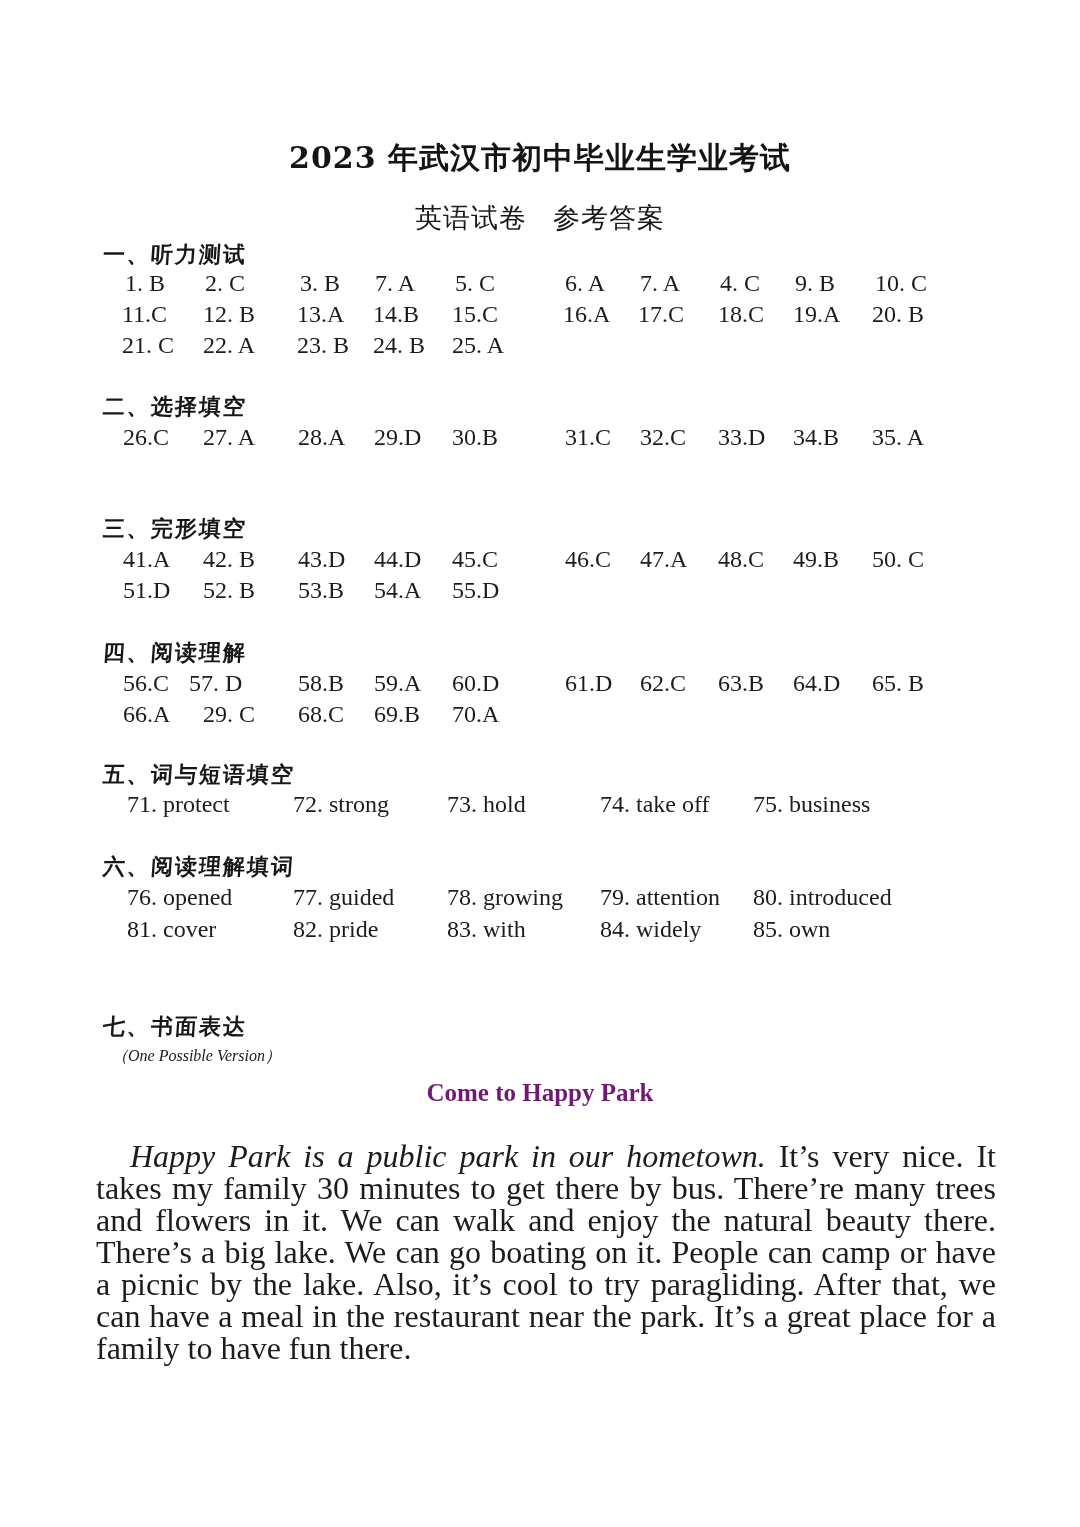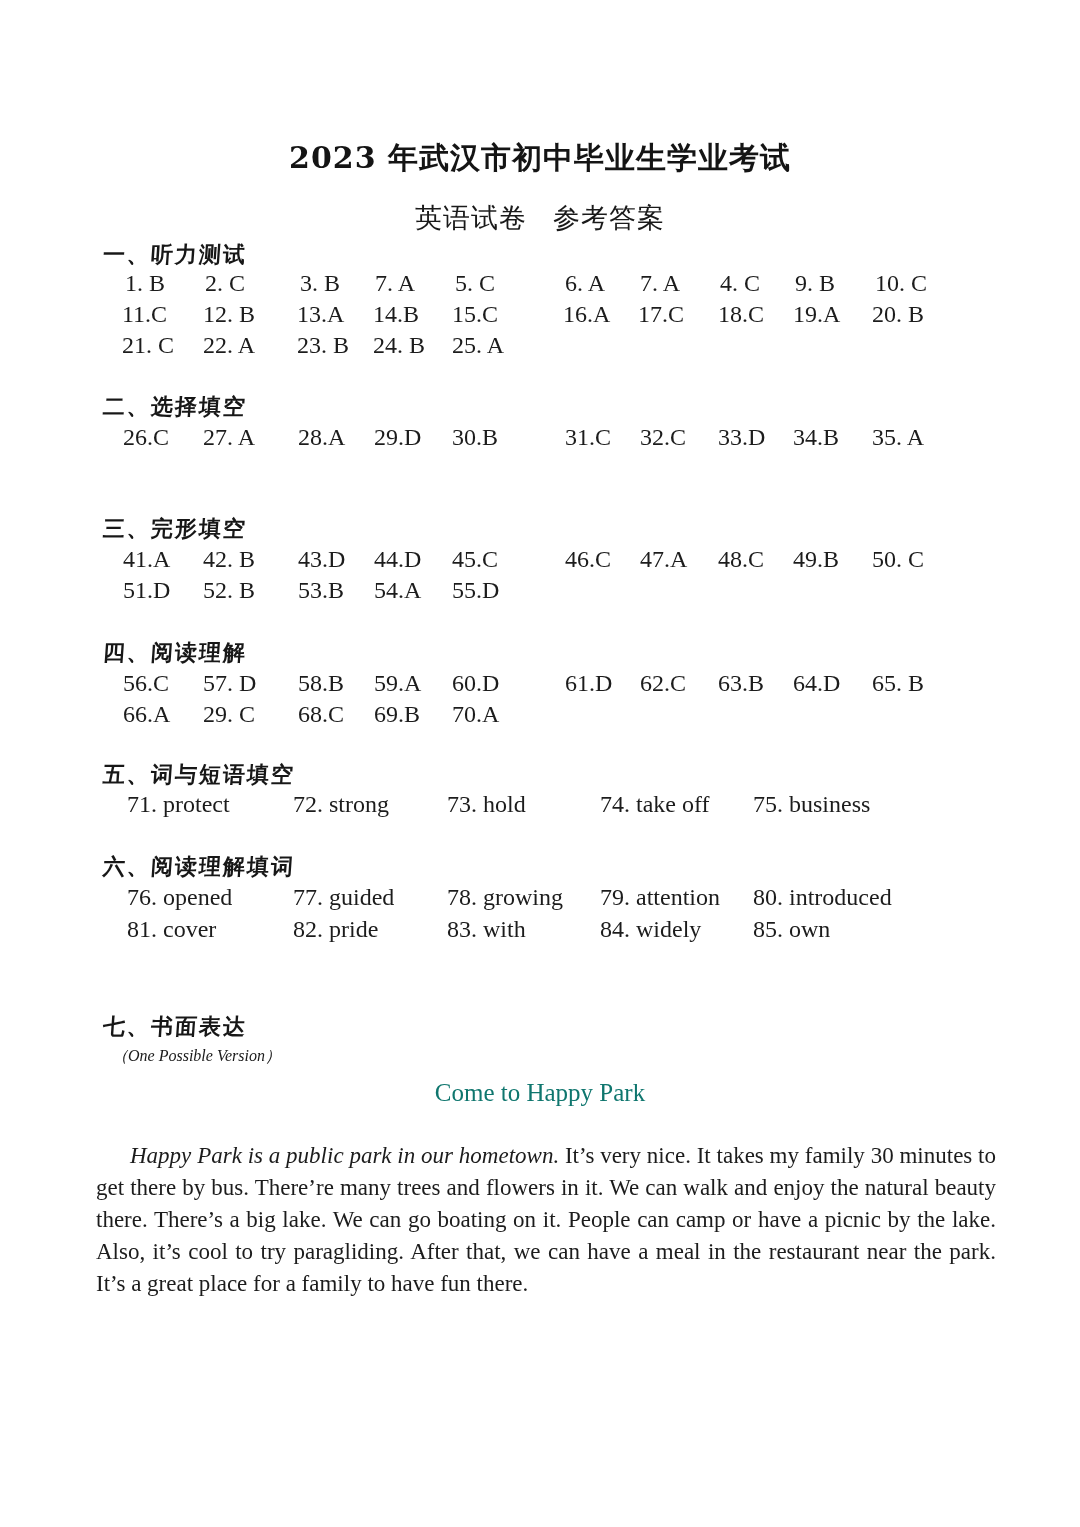--- a/index.html
+++ b/index.html
@@ -102,28 +102,29 @@
     white-space: nowrap;
   }
   .essay-title {
     position: absolute;
     top: 1079px;
     left: 0;
     width: 1080px;
     text-align: center;
     font-size: 25px;
     font-family: "Liberation Serif", "DejaVu Serif", serif;
-    color: #0f766e;
+    color: #701a75;
+    font-weight: bold;
   }
   .essay {
     position: absolute;
     left: 96px;
     top: 1140px;
     width: 900px;
-    font-size: 23px;
+    font-size: 32px;
     line-height: 32px;
     text-align: justify;
     text-justify: inter-word;
     font-family: "Liberation Serif", "DejaVu Serif", serif;
     color: #1c1c1c;
   }
   .essay .indent { display: inline-block; width: 34px; }
   .essay .lead { font-style: italic; }
 </style>
 </head>
@@ -205,21 +206,21 @@
   <div class="ans-row" style="top:577px">
     <span class="ans" style="left:123px">51.D</span>
     <span class="ans" style="left:203px">52. B</span>
     <span class="ans" style="left:298px">53.B</span>
     <span class="ans" style="left:374px">54.A</span>
     <span class="ans" style="left:452px">55.D</span>
   </div>
 
   <div class="ans-row" style="top:670px">
     <span class="ans" style="left:123px">56.C</span>
-    <span class="ans" style="left:203px">57. D</span>
+    <span class="ans" style="left:189px">57. D</span>
     <span class="ans" style="left:298px">58.B</span>
     <span class="ans" style="left:374px">59.A</span>
     <span class="ans" style="left:452px">60.D</span>
     <span class="ans" style="left:565px">61.D</span>
     <span class="ans" style="left:640px">62.C</span>
     <span class="ans" style="left:718px">63.B</span>
     <span class="ans" style="left:793px">64.D</span>
     <span class="ans" style="left:872px">65. B</span>
   </div>
   <div class="ans-row" style="top:701px">

